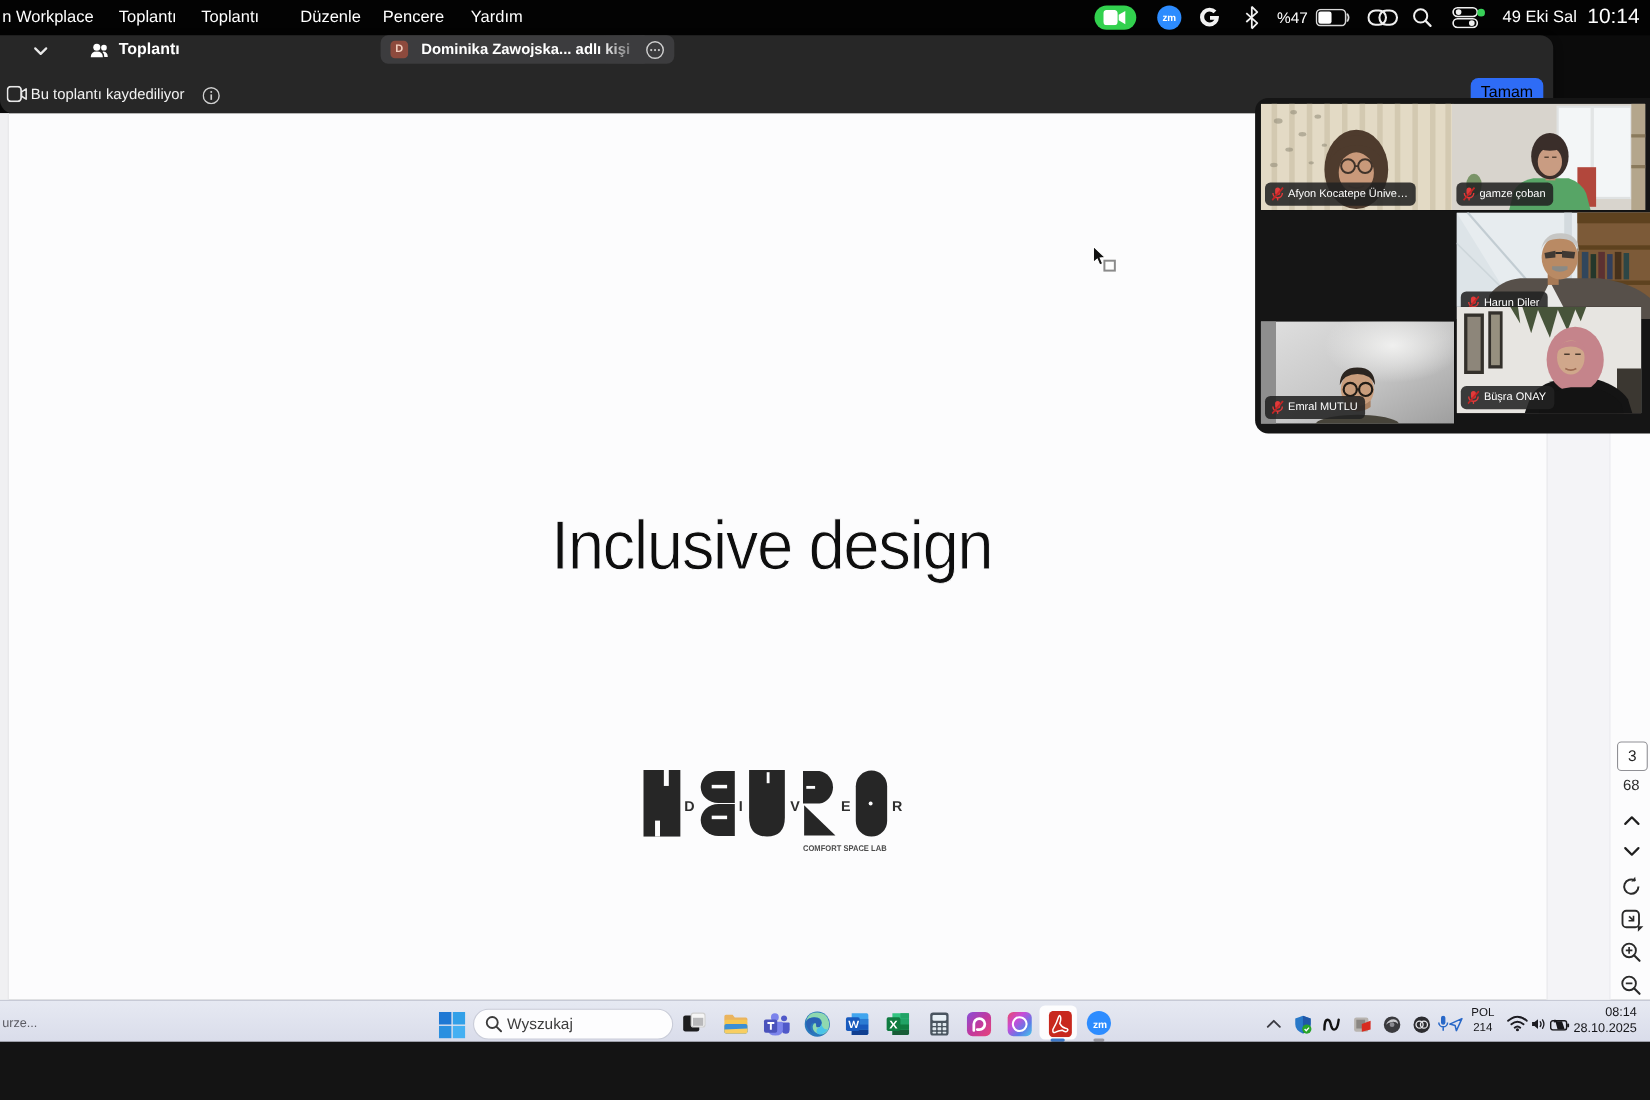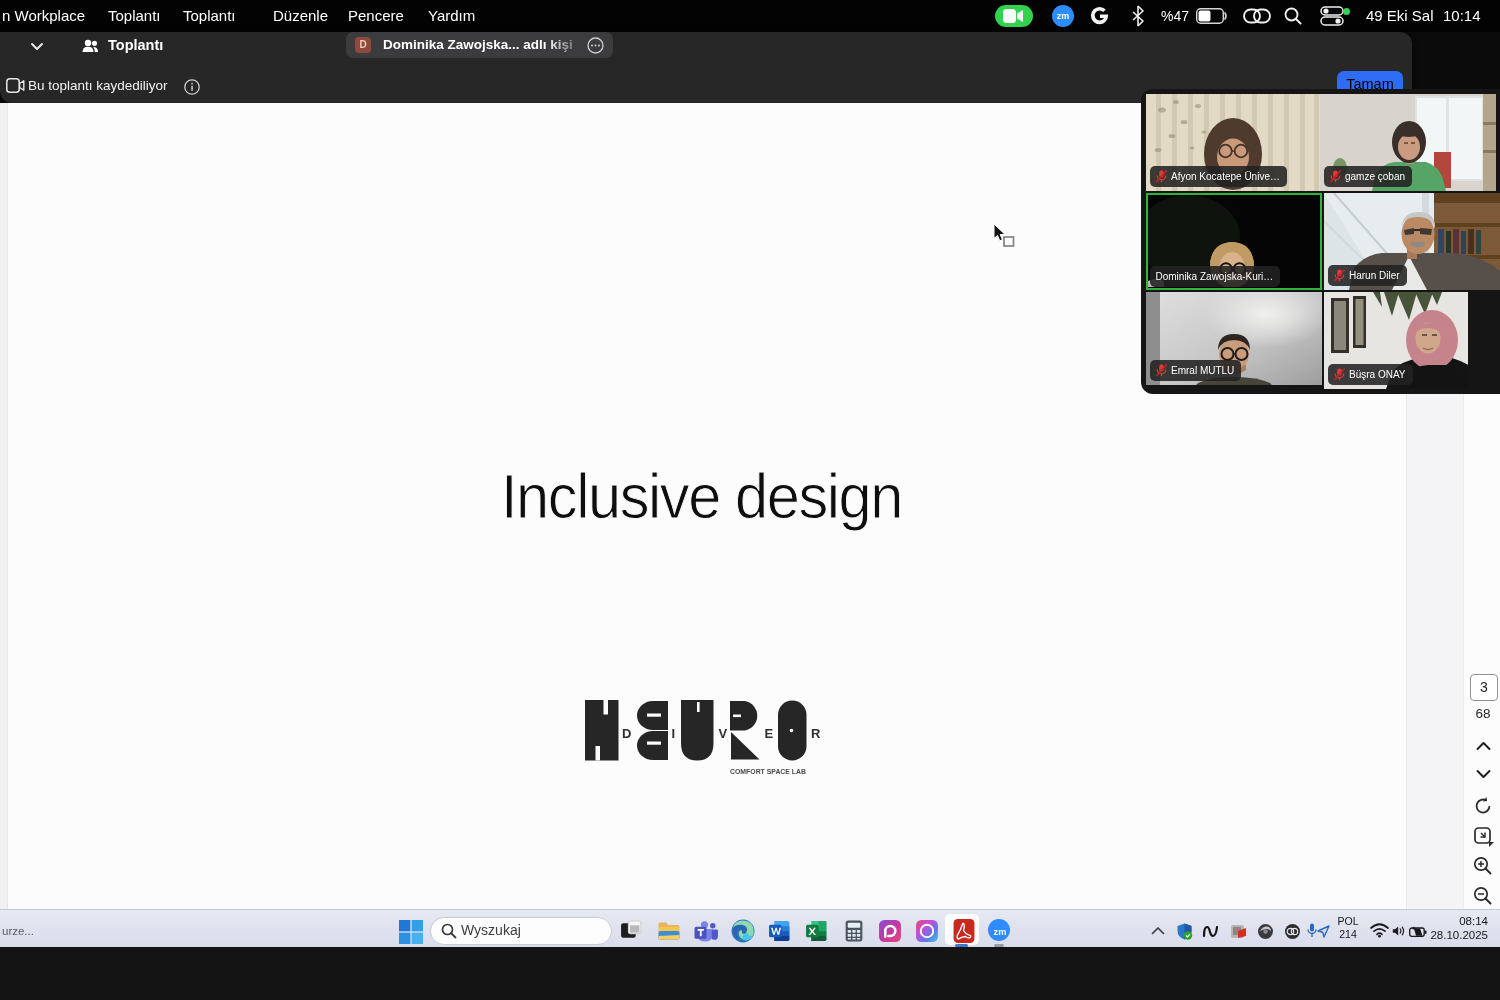--- a/index.html
+++ b/index.html
@@ -73,21 +73,21 @@
     <path d="M13 13 L17.5 17.5" stroke="#f0f0f0" stroke-width="2" stroke-linecap="round"></path>
   </svg>
   <svg class="abs" style="left:1320px;top:6px;" width="24" height="20" viewBox="0 0 24 20">
     <rect x="1" y="1" width="22" height="8" rx="4" fill="none" stroke="#f0f0f0" stroke-width="1.5"></rect>
     <circle cx="6" cy="5" r="2.6" fill="#f0f0f0"></circle>
     <rect x="1" y="11" width="22" height="8" rx="4" fill="none" stroke="#f0f0f0" stroke-width="1.5"></rect>
     <circle cx="18" cy="15" r="2.6" fill="#f0f0f0"></circle>
   </svg>
   <div class="abs" style="left:1343px;top:8px;width:7px;height:7px;background:#38d158;border-radius:50%;"></div>
   <div class="mitem" style="left:1366px;font-size:15px;">49 Eki Sal</div>
-  <div class="mitem" style="left:1443px;font-size:15px;">10:14</div>
+  <div class="mitem" style="left:1443px;font-size:19px;">10:14</div>
 </div>
 
 <div id="zwin" class="abs">
   <svg class="abs" style="left:28px;top:6px;" width="18" height="16" viewBox="0 0 18 16">
     <path d="M4 6 L9 11 L14 6" fill="none" stroke="#e8e8e8" stroke-width="2" stroke-linecap="round" stroke-linejoin="round"></path>
   </svg>
   <svg class="abs" style="left:80px;top:4px;" width="20" height="20" viewBox="0 0 20 20" fill="#fff">
     <circle cx="8" cy="7" r="3.2"></circle>
       <path d="M2.5 16 Q2.5 10.8 8 10.8 Q13.5 10.8 13.5 16 Z"></path>
     <circle cx="14.5" cy="7.3" r="2.6"></circle>
@@ -260,34 +260,20 @@
       <path d="M84 49 L88 49 M91 49 L95 49" stroke="#5a4436" stroke-width="1.3"></path>
     </svg>
     <div class="nlab"><svg width="11" height="13" viewBox="0 0 11 13">
           <rect x="3.2" y="0.5" width="4.6" height="7" rx="2.3" fill="#e03a3a"></rect>
           <path d="M1.2 5.5 A4.3 4.3 0 0 0 9.8 5.5" fill="none" stroke="#e03a3a" stroke-width="1.3"></path>
           <rect x="4.9" y="9.6" width="1.2" height="2.6" fill="#e03a3a"></rect>
           <path d="M0.5 12 L10.5 0.5" stroke="#c02525" stroke-width="1.6"></path>
         </svg>gamze çoban</div>
   </div>
 
-  <div class="tile" style="left:5px;top:104px;width:176px;height:97px;border:2.5px solid #2eb33c;box-sizing:border-box;">
-    <svg width="171" height="92" viewBox="0 0 171 92" style="margin:-0.5px;">
-      <rect width="171" height="92" fill="#050505"></rect>
-      <ellipse cx="40" cy="42" rx="52" ry="42" fill="#0e130d"></ellipse>
-      <ellipse cx="84" cy="70" rx="22" ry="23" fill="#bf9a62"></ellipse>
-      <ellipse cx="84" cy="72" rx="12.5" ry="15" fill="#d9b28c"></ellipse>
-      <path d="M62 72 Q62 48 84 47 Q106 48 106 72 Q103 54 84 54 Q65 54 62 72 Z" fill="#bf9a62"></path>
-      <circle cx="78" cy="74" r="5.8" fill="none" stroke="#151310" stroke-width="2"></circle>
-      <circle cx="91.5" cy="74" r="5.8" fill="none" stroke="#151310" stroke-width="2"></circle>
-      <path d="M83.5 74 L86 74" stroke="#151310" stroke-width="1.6"></path>
-      <path d="M0 86 Q8 82 16 86 L16 92 L0 92 Z" fill="#b9b4ac"></path>
-    </svg>
-    <div class="nlab" style="left:1.5px;bottom:1.5px;">Dominika Zawojska-Kuri…</div>
-  </div>
 
   <div class="tile" style="left:183px;top:104px;width:176px;height:97px;">
     <svg width="176" height="97" viewBox="0 0 176 97">
       <rect width="176" height="97" fill="#e7ecef"></rect>
       <path d="M0 0 L60 97 L0 97 Z" fill="#dde4e8"></path>
       <path d="M10 0 L95 97" stroke="#c2ccd2" stroke-width="2" fill="none"></path>
       <path d="M0 28 L70 97" stroke="#cdd6da" stroke-width="1.5" fill="none"></path>
       <rect x="98" y="0" width="7" height="97" fill="#d3dade"></rect>
       <rect x="110" y="0" width="66" height="97" fill="#7c5a38"></rect>
       <rect x="110" y="0" width="66" height="10" fill="#5e421f"></rect>
@@ -344,21 +330,21 @@
       <path d="M87 62 L90 62" stroke="#221c16" stroke-width="1.6"></path>
     </svg>
     <div class="nlab"><svg width="11" height="13" viewBox="0 0 11 13">
           <rect x="3.2" y="0.5" width="4.6" height="7" rx="2.3" fill="#e03a3a"></rect>
           <path d="M1.2 5.5 A4.3 4.3 0 0 0 9.8 5.5" fill="none" stroke="#e03a3a" stroke-width="1.3"></path>
           <rect x="4.9" y="9.6" width="1.2" height="2.6" fill="#e03a3a"></rect>
           <path d="M0.5 12 L10.5 0.5" stroke="#c02525" stroke-width="1.6"></path>
         </svg>Emral MUTLU</div>
   </div>
 
-  <div class="tile" style="left:183px;top:203px;width:144px;height:97px;">
+  <div class="tile" style="left:183px;top:190px;width:168px;height:97px;">
     <svg width="176" height="97" viewBox="0 0 176 97">
       <rect width="176" height="97" fill="#e7e5e1"></rect>
       <rect x="7" y="6" width="18" height="55" fill="#33302b"></rect>
       <rect x="10" y="9" width="12" height="49" fill="#8d867a"></rect>
       <rect x="29" y="4" width="13" height="52" fill="#33302b"></rect>
       <rect x="31.5" y="7" width="8" height="46" fill="#96907f"></rect>
       <g fill="#47543a">
         <path d="M60 0 L68 24 L75 0 Z"></path>
           <path d="M73 0 L85 28 L93 0 Z"></path>
         <path d="M91 0 L101 22 L109 0 Z"></path>

